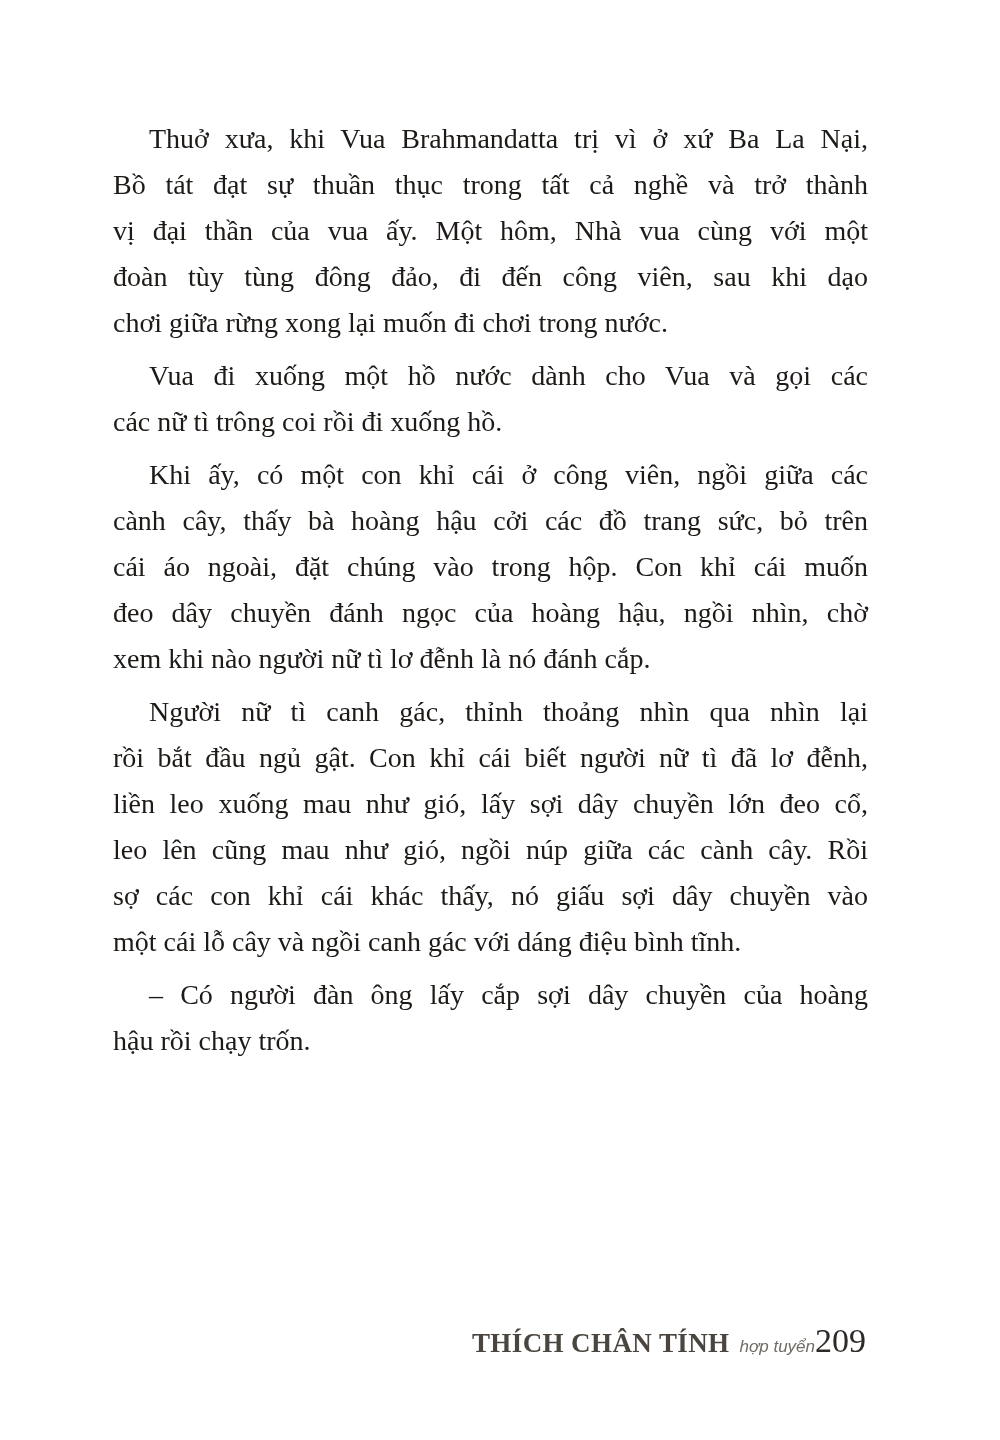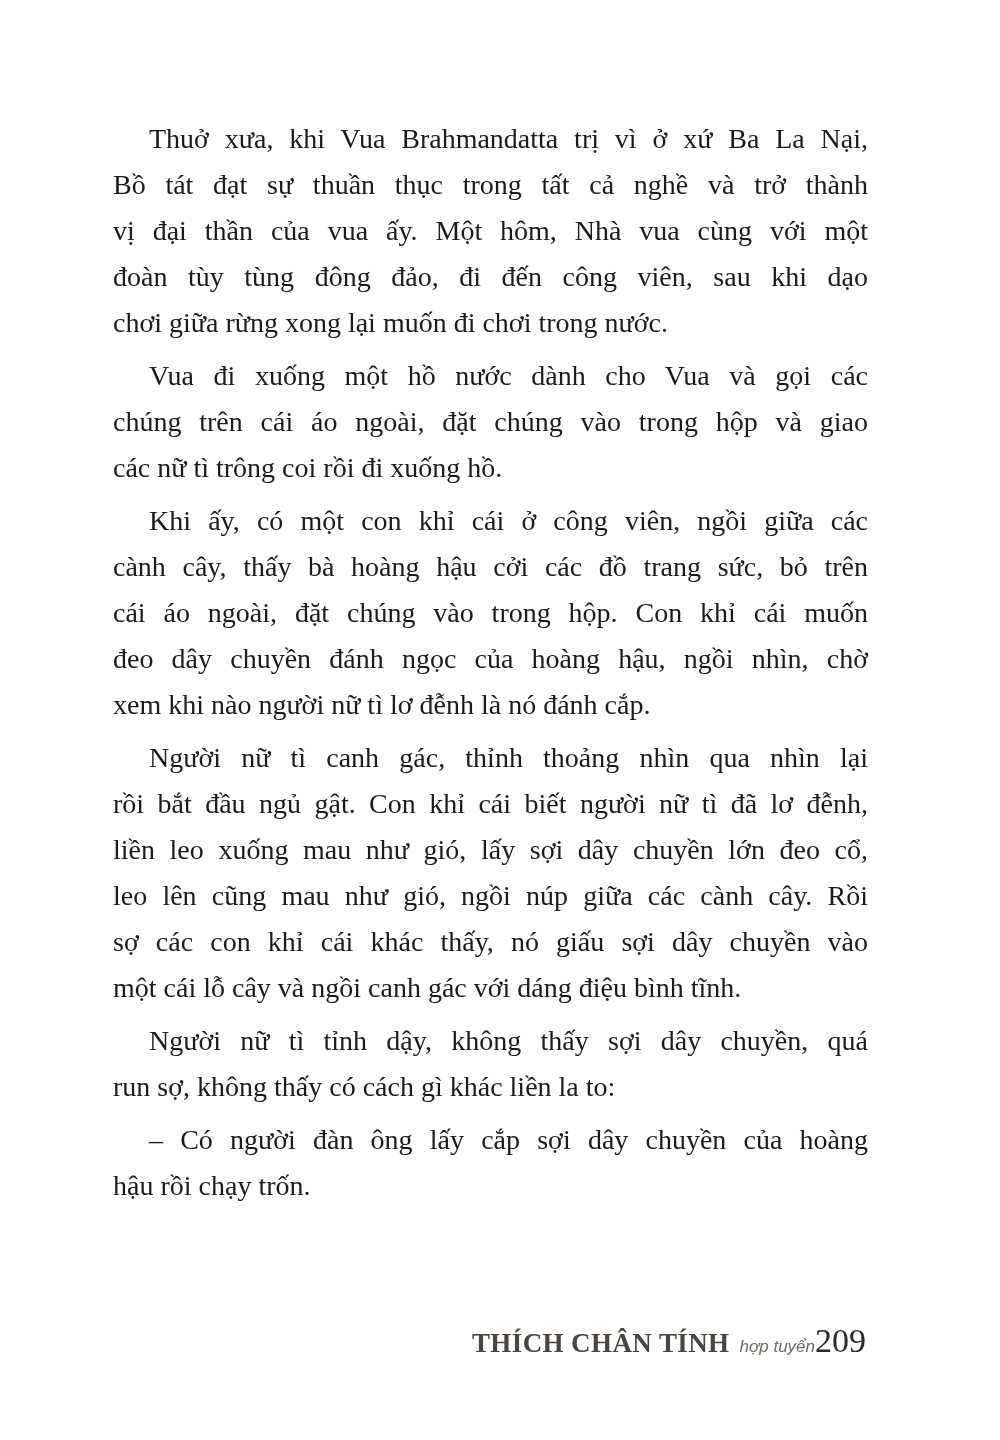--- a/index.html
+++ b/index.html
@@ -84,43 +84,38 @@
 
   <div class="paragraph">
         <div class="line first">Thuở xưa, khi Vua Brahmandatta trị vì ở xứ Ba La Nại,</div>
         <div class="line">Bồ tát đạt sự thuần thục trong tất cả nghề và trở thành</div>
         <div class="line">vị đại thần của vua ấy. Một hôm, Nhà vua cùng với một</div>
         <div class="line">đoàn tùy tùng đông đảo, đi đến công viên, sau khi dạo</div>
         <div class="line last">chơi giữa rừng xong lại muốn đi chơi trong nước.</div>
       </div>
       <div class="paragraph">
         <div class="line first">Vua đi xuống một hồ nước dành cho Vua và gọi các</div>
-        <div class="line">chúng trên cái áo ngoài, đặt chúng vào trong hộp và giao</div>
         <div class="line last">các nữ tì trông coi rồi đi xuống hồ.</div>
       </div>
       <div class="paragraph">
         <div class="line first">Khi ấy, có một con khỉ cái ở công viên, ngồi giữa các</div>
         <div class="line">cành cây, thấy bà hoàng hậu cởi các đồ trang sức, bỏ trên</div>
         <div class="line">cái áo ngoài, đặt chúng vào trong hộp. Con khỉ cái muốn</div>
         <div class="line">đeo dây chuyền đánh ngọc của hoàng hậu, ngồi nhìn, chờ</div>
         <div class="line last">xem khi nào người nữ tì lơ đễnh là nó đánh cắp.</div>
       </div>
       <div class="paragraph">
         <div class="line first">Người nữ tì canh gác, thỉnh thoảng nhìn qua nhìn lại</div>
         <div class="line">rồi bắt đầu ngủ gật. Con khỉ cái biết người nữ tì đã lơ đễnh,</div>
         <div class="line">liền leo xuống mau như gió, lấy sợi dây chuyền lớn đeo cổ,</div>
         <div class="line">leo lên cũng mau như gió, ngồi núp giữa các cành cây. Rồi</div>
         <div class="line">sợ các con khỉ cái khác thấy, nó giấu sợi dây chuyền vào</div>
         <div class="line last">một cái lỗ cây và ngồi canh gác với dáng điệu bình tĩnh.</div>
       </div>
       <div class="paragraph">
-        <div class="line first">Người nữ tì tỉnh dậy, không thấy sợi dây chuyền, quá</div>
-        <div class="line last">run sợ, không thấy có cách gì khác liền la to:</div>
-      </div>
-      <div class="paragraph">
         <div class="line first">– Có người đàn ông lấy cắp sợi dây chuyền của hoàng</div>
         <div class="line last">hậu rồi chạy trốn.</div>
       </div>
     </div>
 
   <div class="footer">
     <span class="author">THÍCH CHÂN TÍNH</span>
     <span class="series">hợp tuyển</span>
     <span class="pagenum">209</span>
   </div>

